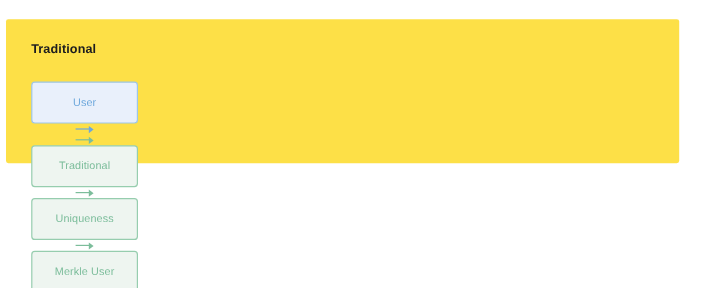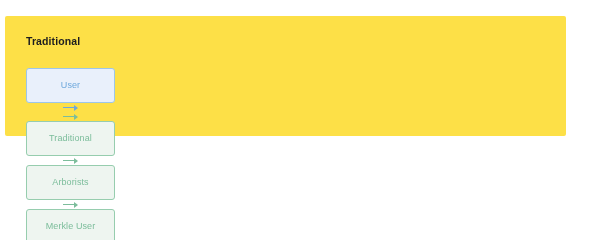--- a/index.html
+++ b/index.html
@@ -129,21 +129,21 @@
     <div class="node green">
       <span class="node-label">Traditional</span>
     </div>
 
     <div class="connector green">
       <span class="line"></span>
       <span class="head"></span>
     </div>
 
     <div class="node green">
-      <span class="node-label">Arborists</span>
+      <span class="node-label">Uniqueness</span>
     </div>
 
     <div class="connector green">
       <span class="line"></span>
       <span class="head"></span>
     </div>
 
     <div class="node green">
       <span class="node-label">Merkle User</span>
     </div>

